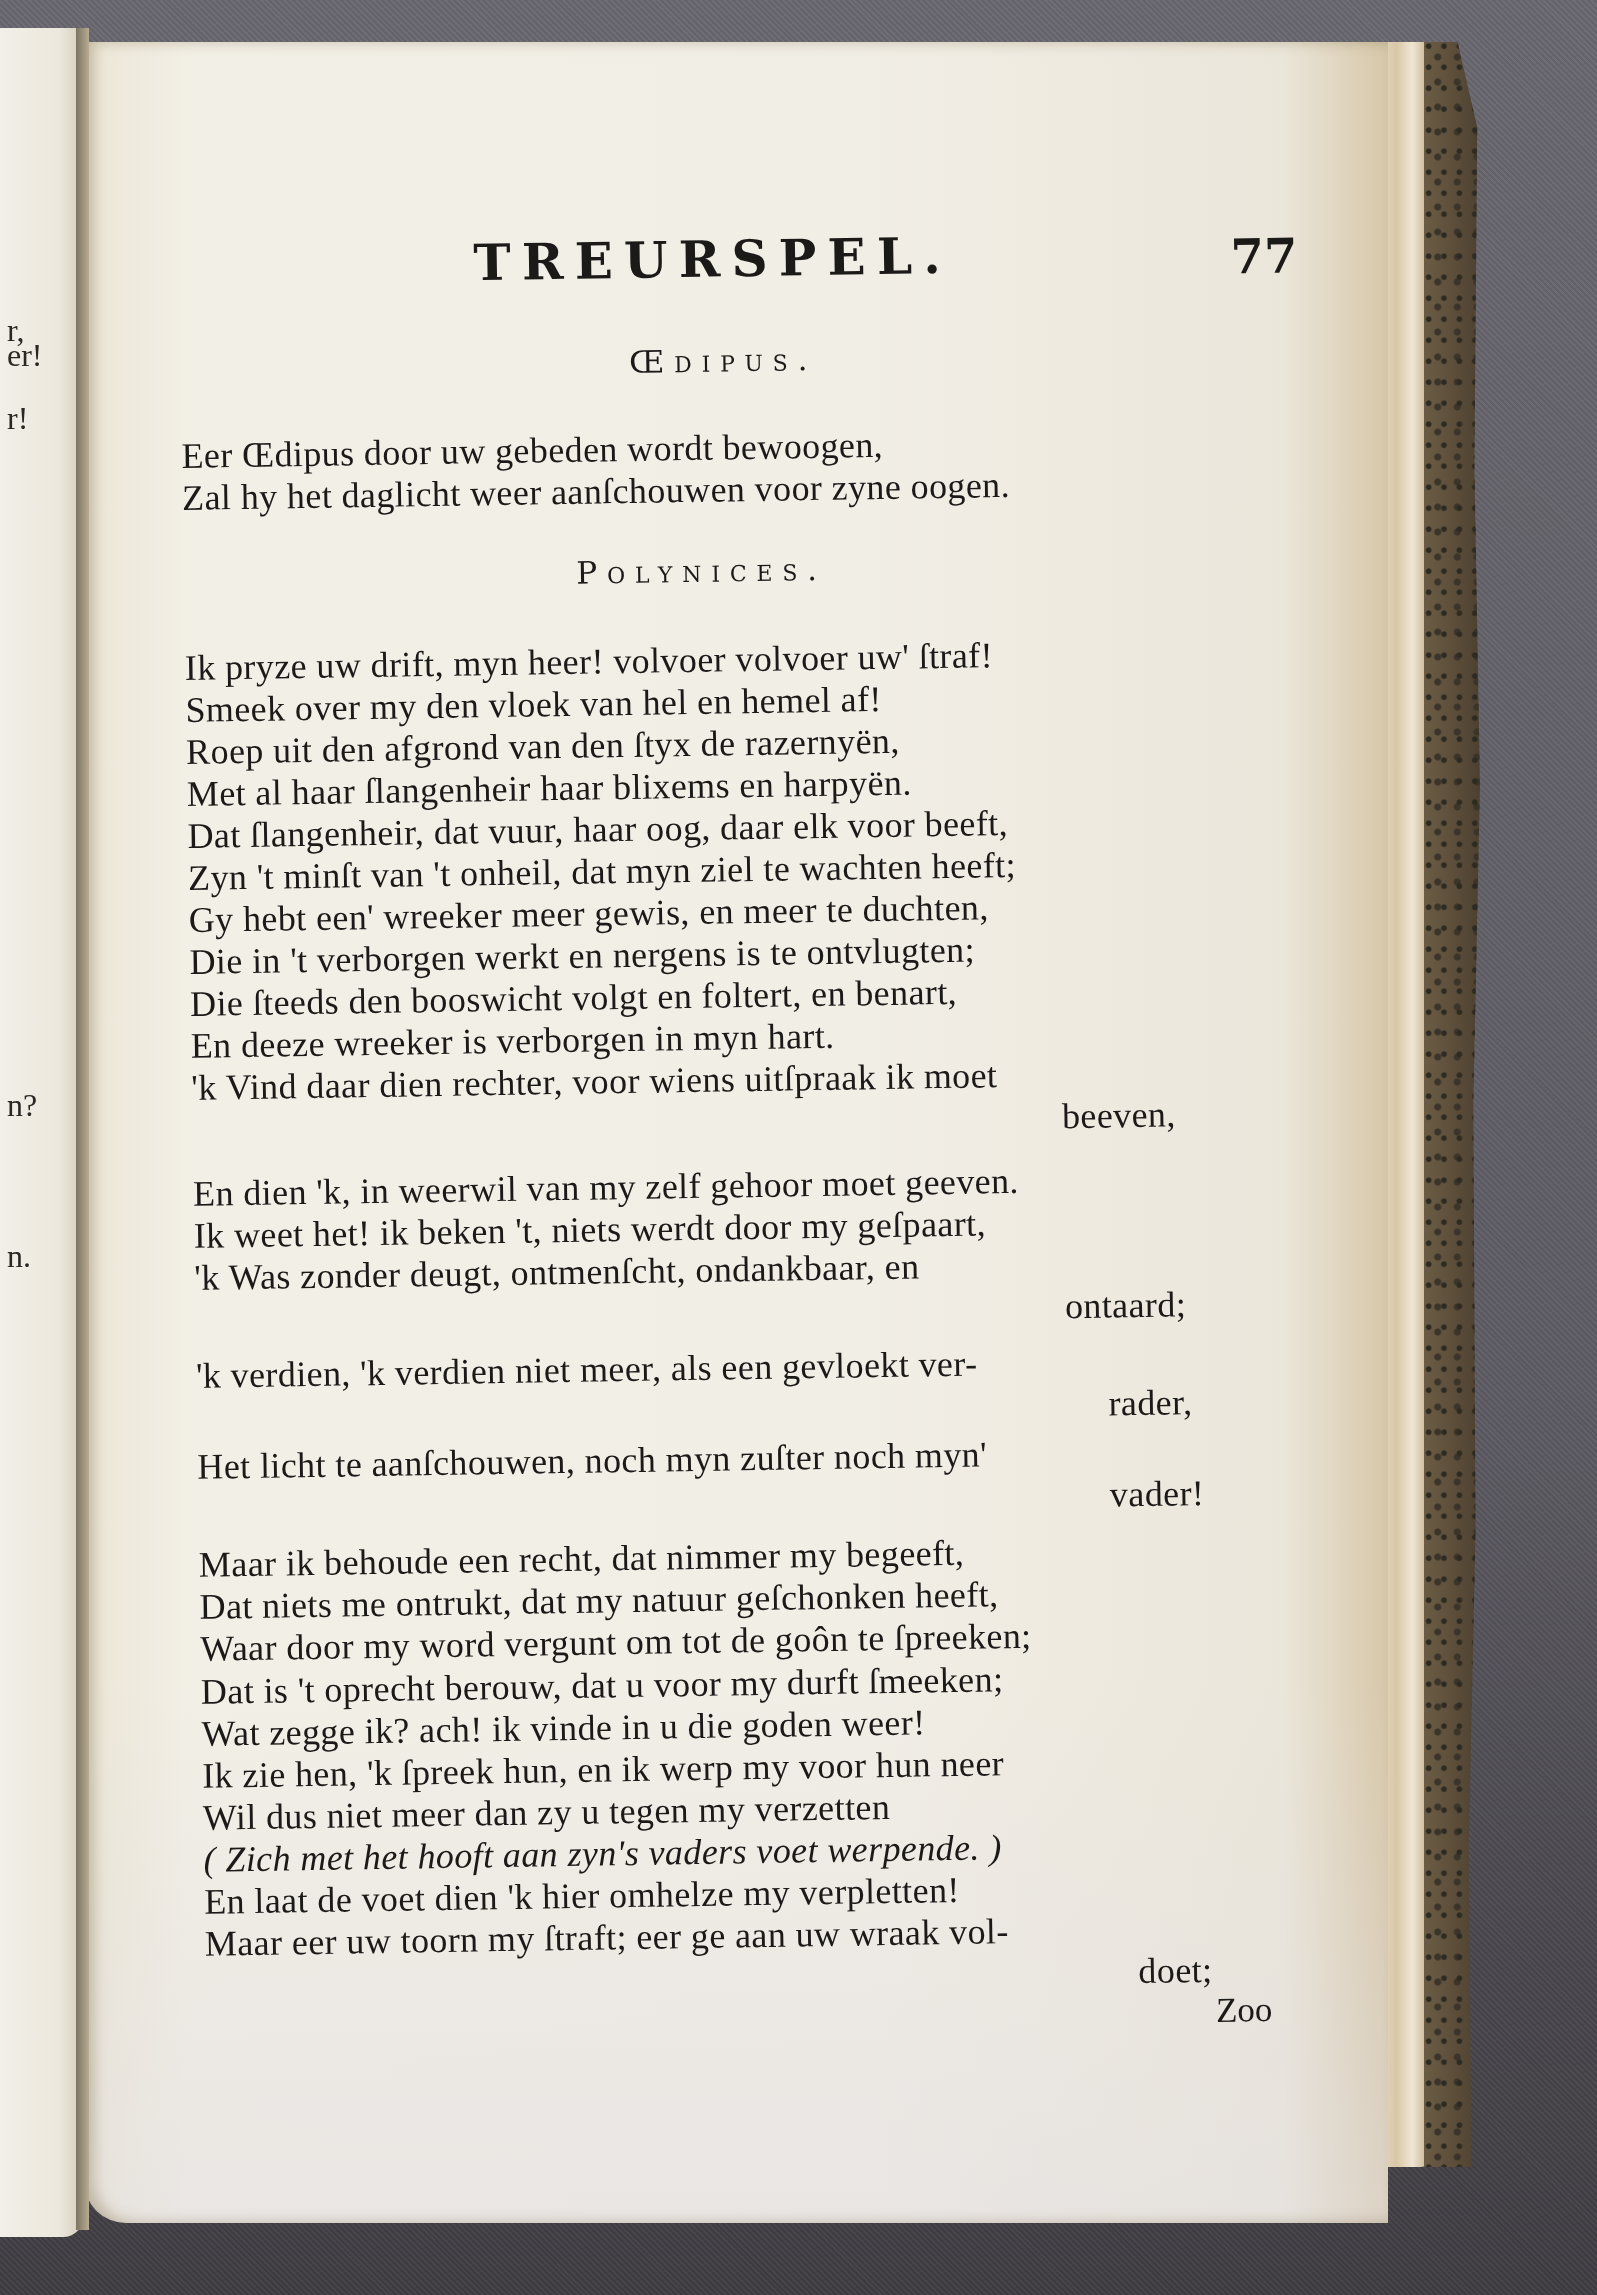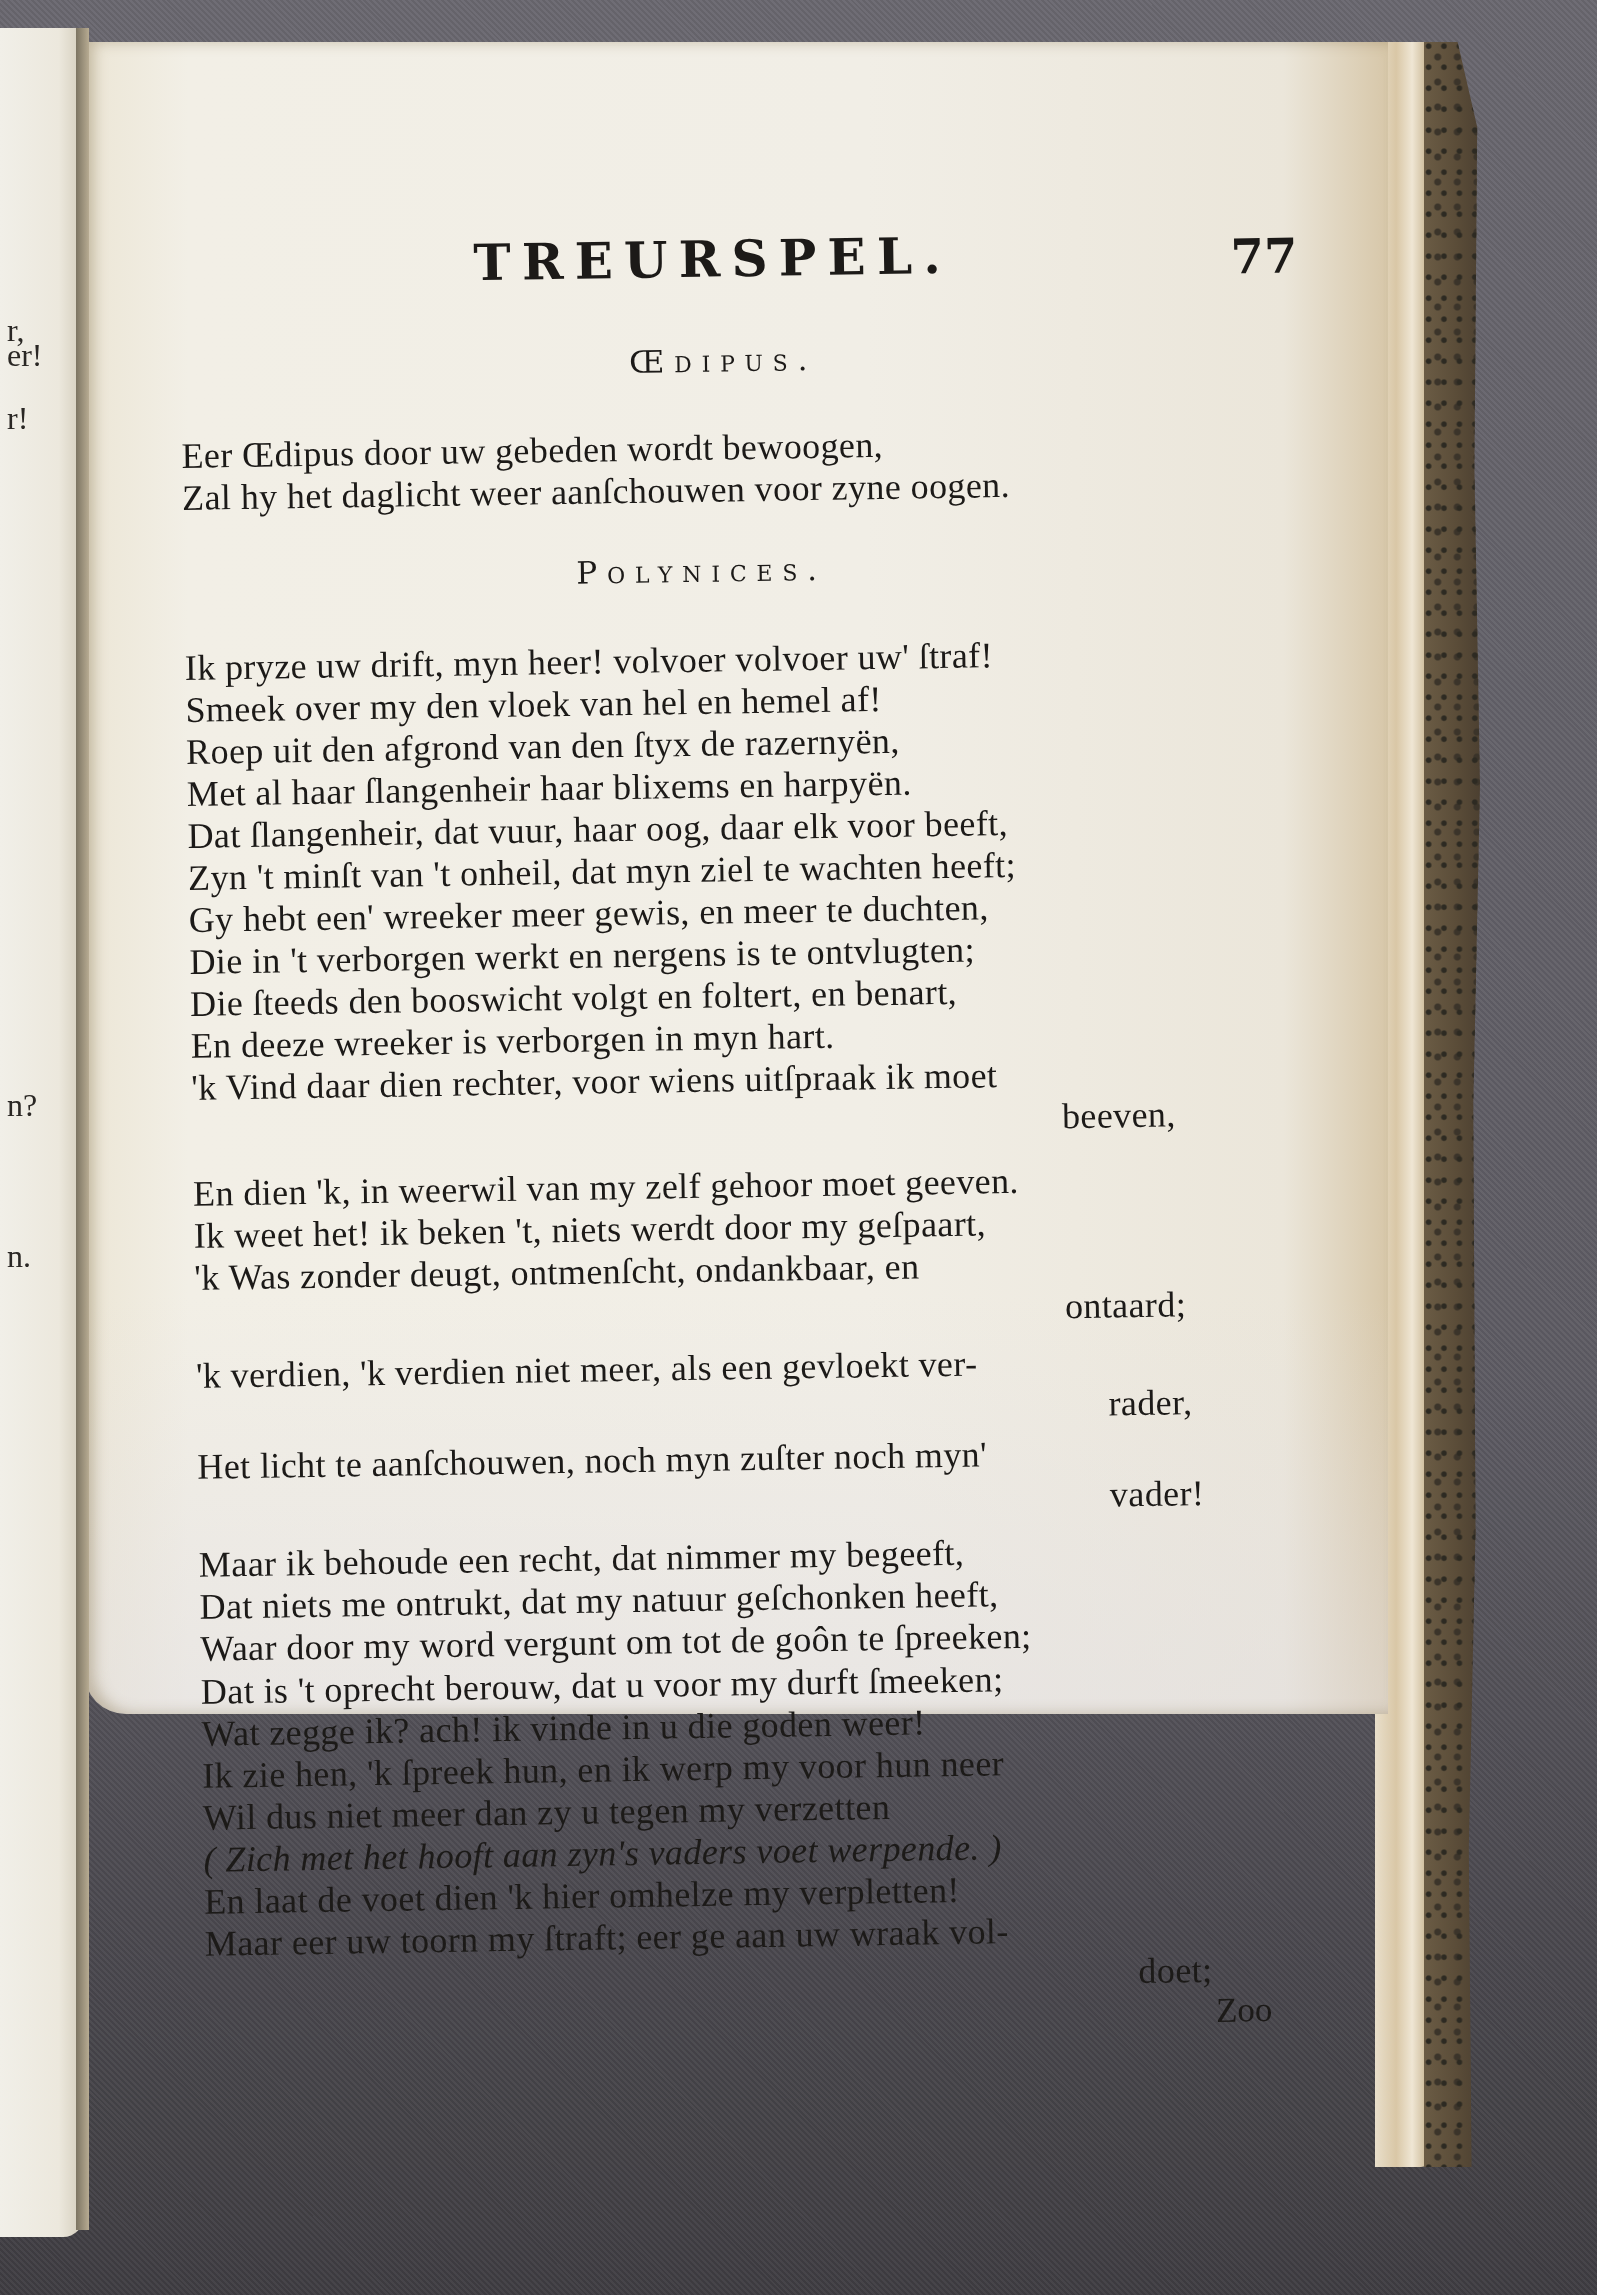--- a/index.html
+++ b/index.html
@@ -33,21 +33,21 @@
     position: absolute; top: 42px; left: 1424px; width: 56px; height: 2125px;
     background:
       radial-gradient(circle at 30% 20%, #2d2a22 2.1px, transparent 3.5px) 0 0/15.4px 21px,
       radial-gradient(circle at 70% 60%, #3b342a 2.8px, transparent 4.2px) 0 0/19.6px 25px,
       linear-gradient(90deg, #6b5c45 0%, #5a4c38 60%, #4c4031 100%);
     clip-path: polygon(0 0, 60% 0, 95% 4%, 90% 20%, 100% 35%, 88% 50%, 92% 70%, 80% 85%, 85% 100%, 0 100%);
   }
 
   
   .page {
-    position: absolute; left: 84px; top: 42px; width: 1304px; height: 1672px;
+    position: absolute; left: 84px; top: 42px; width: 1304px; height: 2181px;
     background:
       linear-gradient(180deg, rgba(255,255,255,0) 0%, rgba(255,255,255,0) 75%, rgba(225,222,225,0.5) 100%),
       linear-gradient(90deg, #ece6d6 0%, #f2efe6 8%, #f1eee6 60%, #ebe6da 92%, #d7c7a9 100%);
     box-shadow: inset 9.8px 0 14px rgba(120,100,60,0.35);
     border-bottom-left-radius: 42px;
   }
   .gutter {
     position: absolute; left: 76px; top: 28px; width: 12.6px; height: 2202px;
     background: linear-gradient(90deg, #7c7462, #b7ab92);
   }

